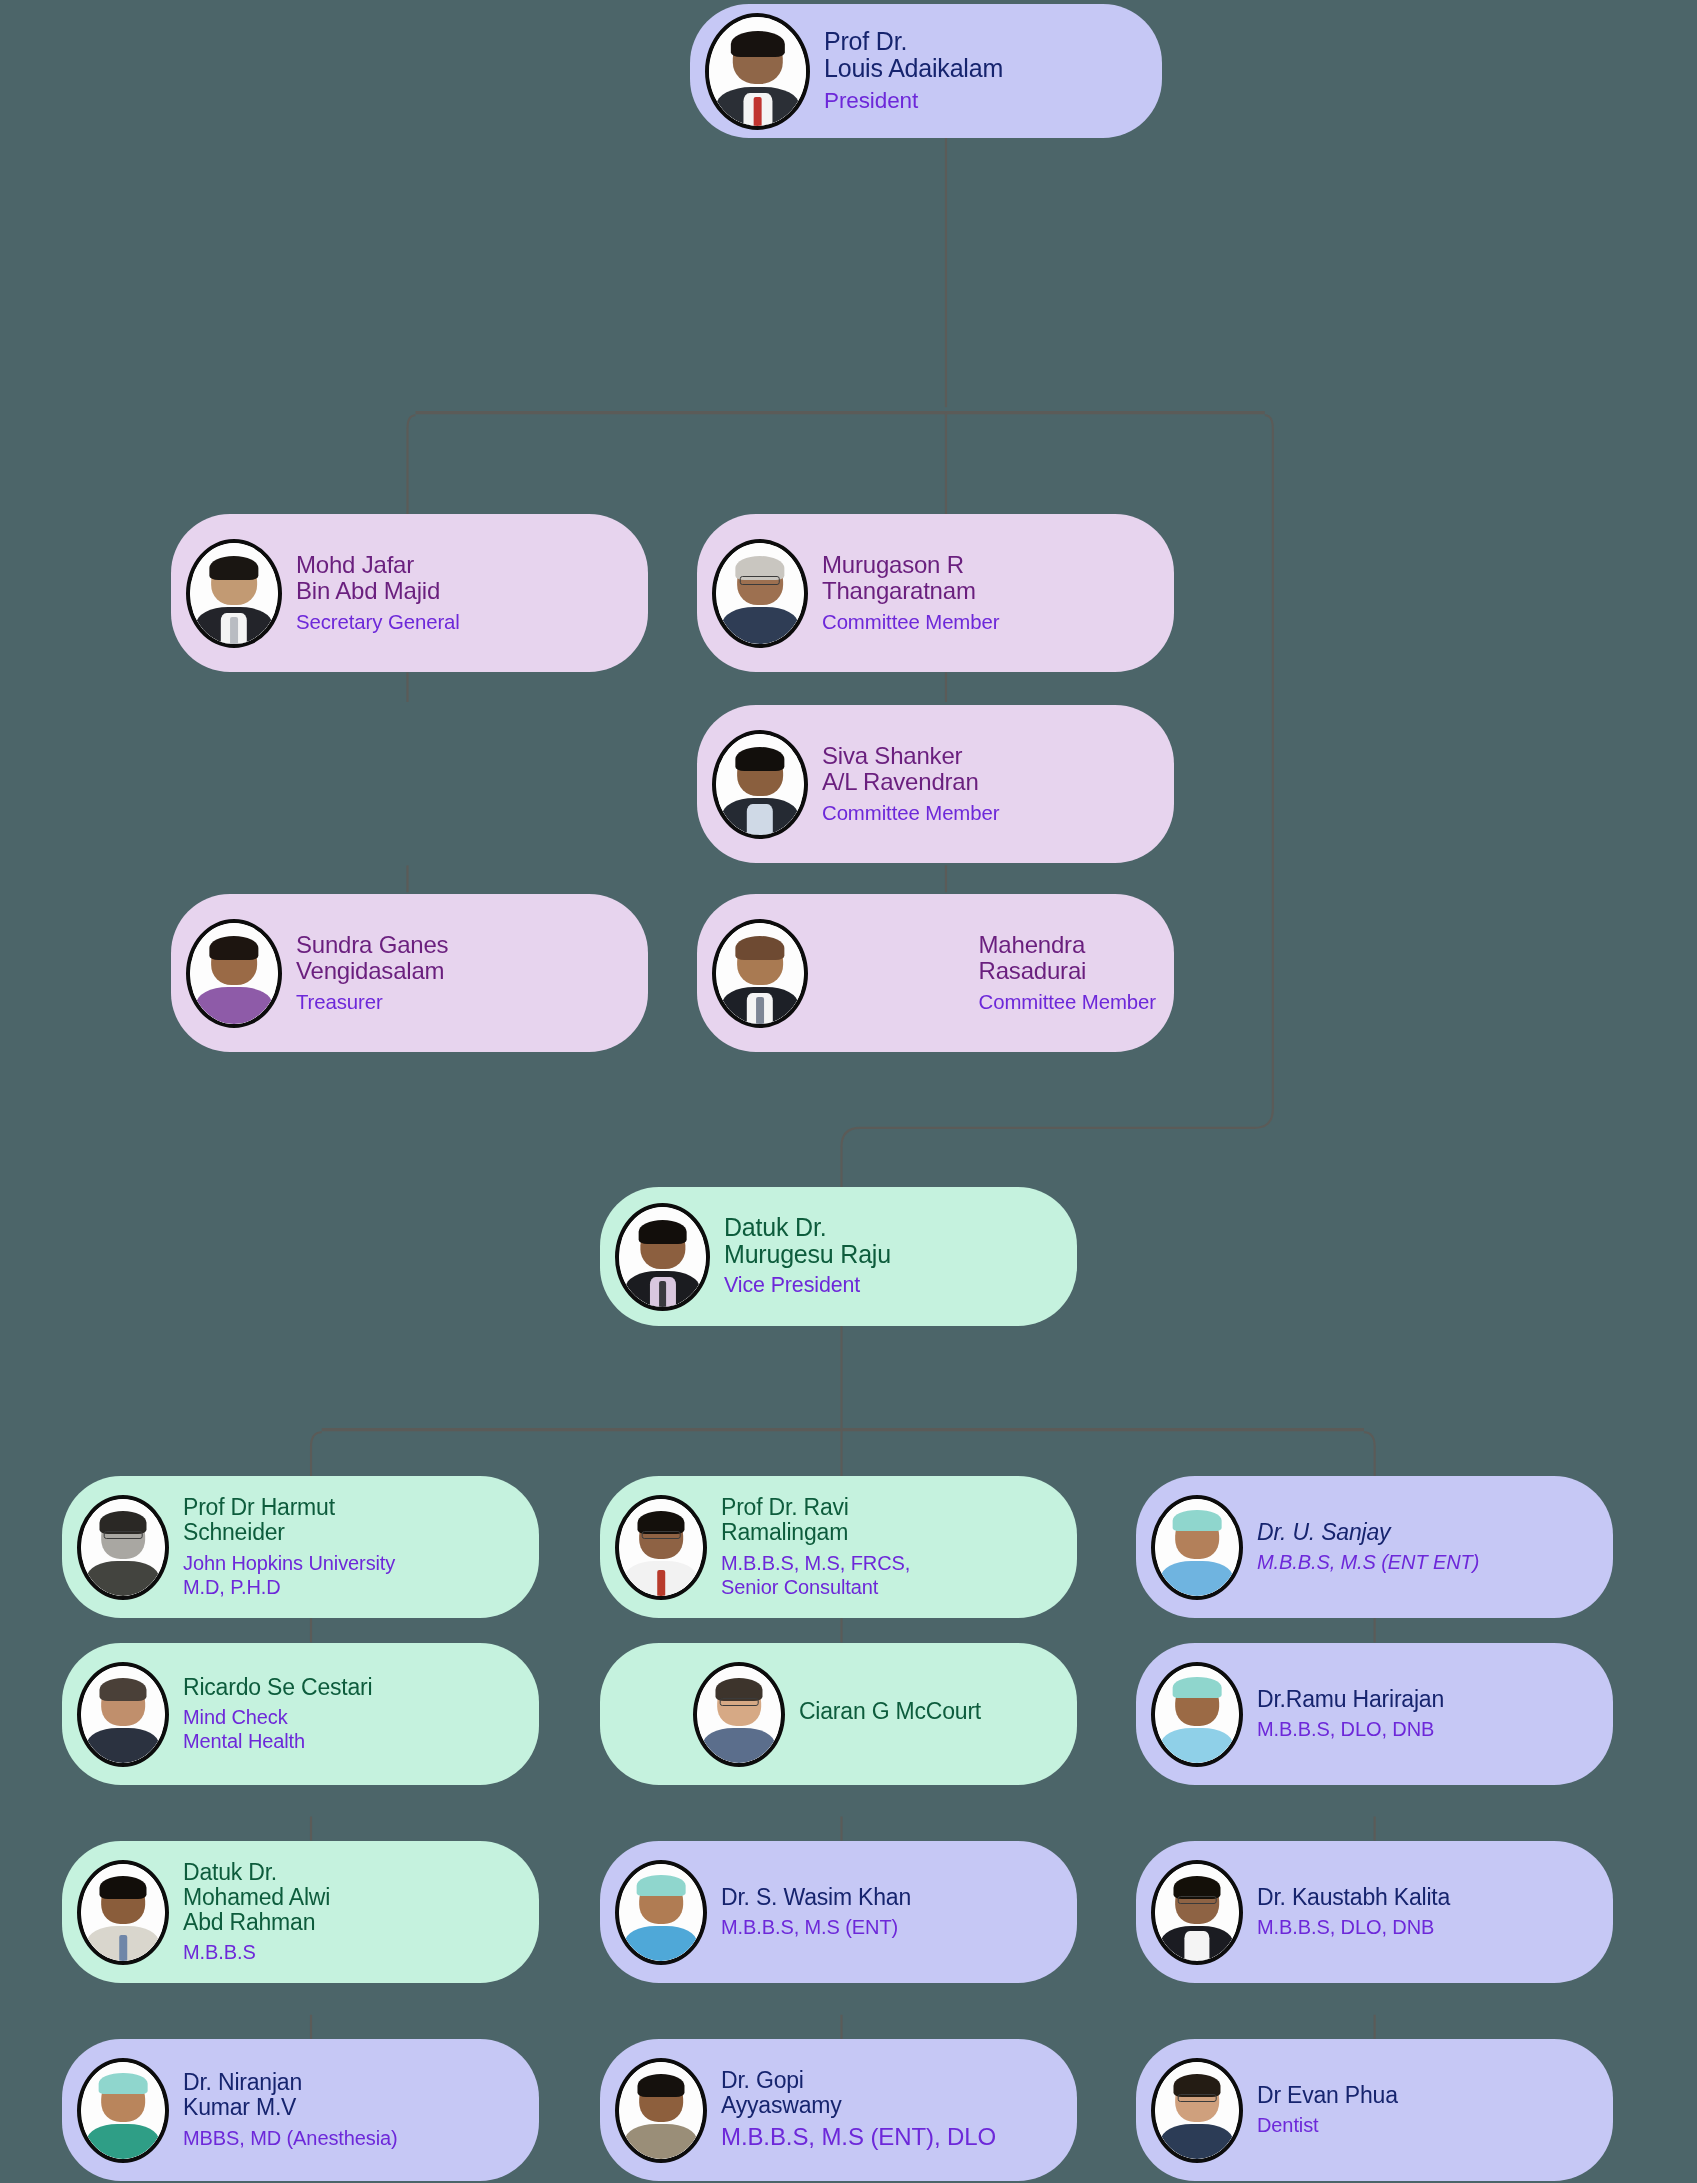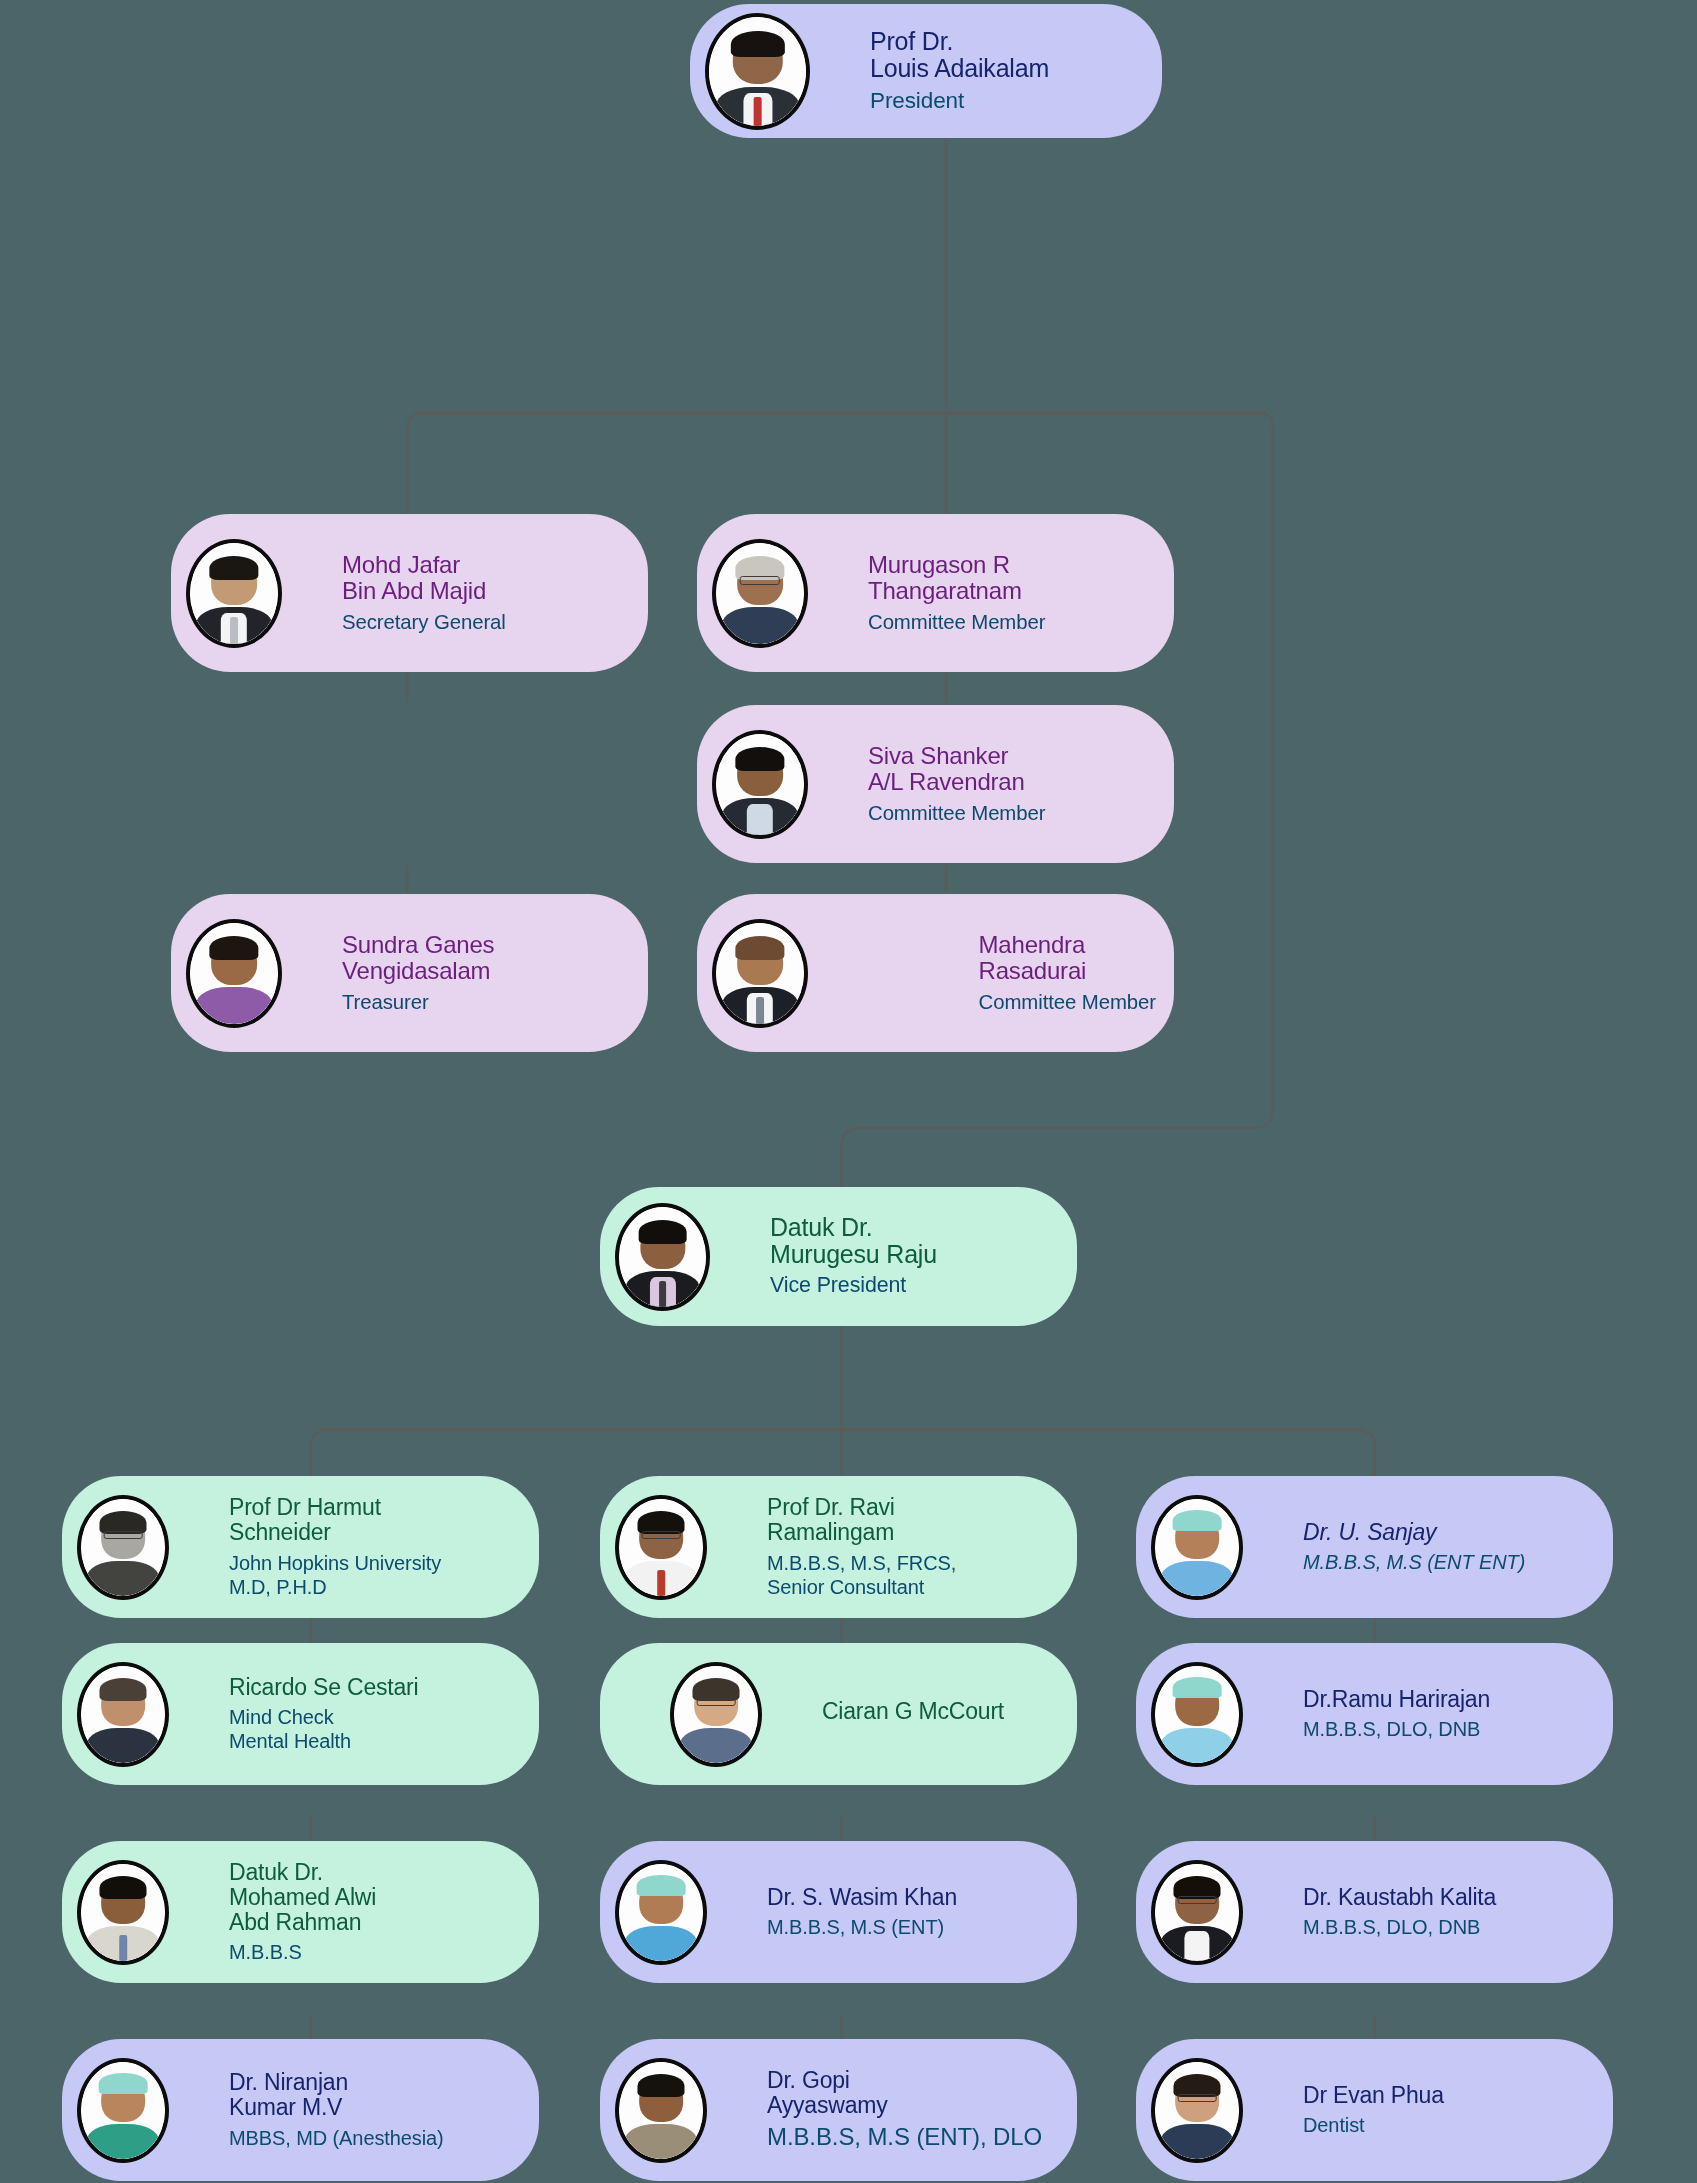--- a/index.html
+++ b/index.html
@@ -27,21 +27,20 @@
   #wires path { fill: none; stroke: #5b5b58; stroke-width: 6; }
   #wires path.thin { stroke-width: 4; }
 
   
   .card {
     position: absolute;
     display: flex;
     align-items: center;
     border-radius: 59px;
     padding: 0 18px 0 15px;
-    gap: 46px;
   }
   .card.violet { background: #c6c8f5; }
   .card.lilac  { background: #e7d4ee; }
   .card.mint   { background: #c5f2de; }
 
   .avatar {
     flex: 0 0 auto;
     border-radius: 50%;
     border: 4.8px solid #0c0c0c;
     background: #ffffff;
@@ -113,21 +112,21 @@
   }
 
   .txt { padding-left: 14px; }
   .nm {
     font-weight: 400;
     line-height: 1.08;
     letter-spacing: -0.2px;
     white-space: pre-line;
   }
   .sub {
-    color: #0c4a6e;
+    color: #6d28d9;
     line-height: 1.2;
     white-space: pre-line;
     letter-spacing: -0.1px;
   }
   .nm.violet-t { color: #16246e; }
   .nm.lilac-t  { color: #6a1f7e; }
   .nm.mint-t   { color: #0d5c3c; }
 </style>
 </head>
 <body>

